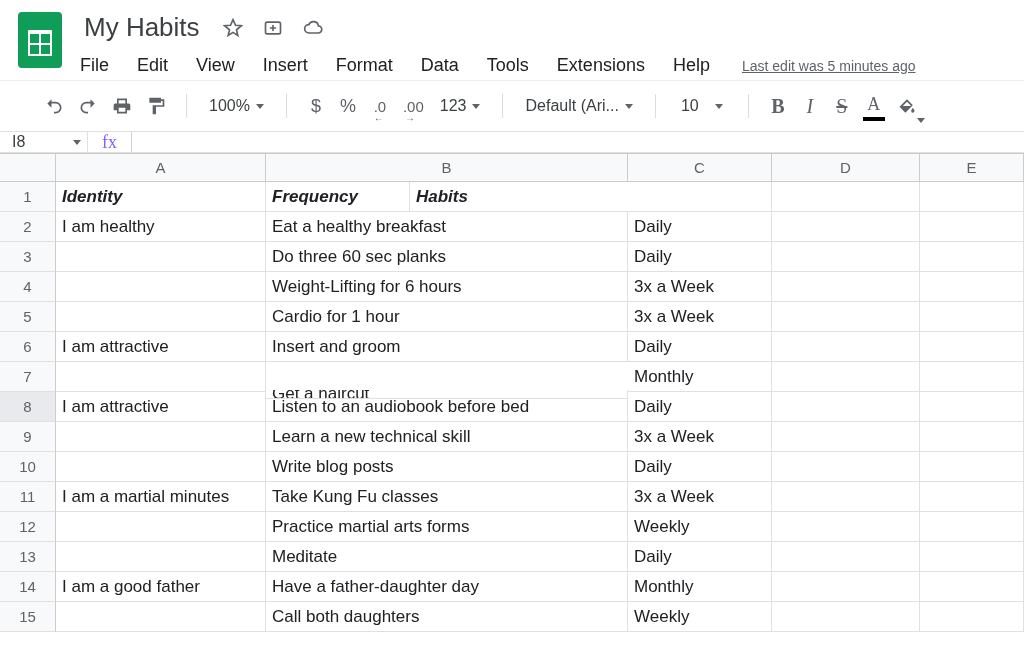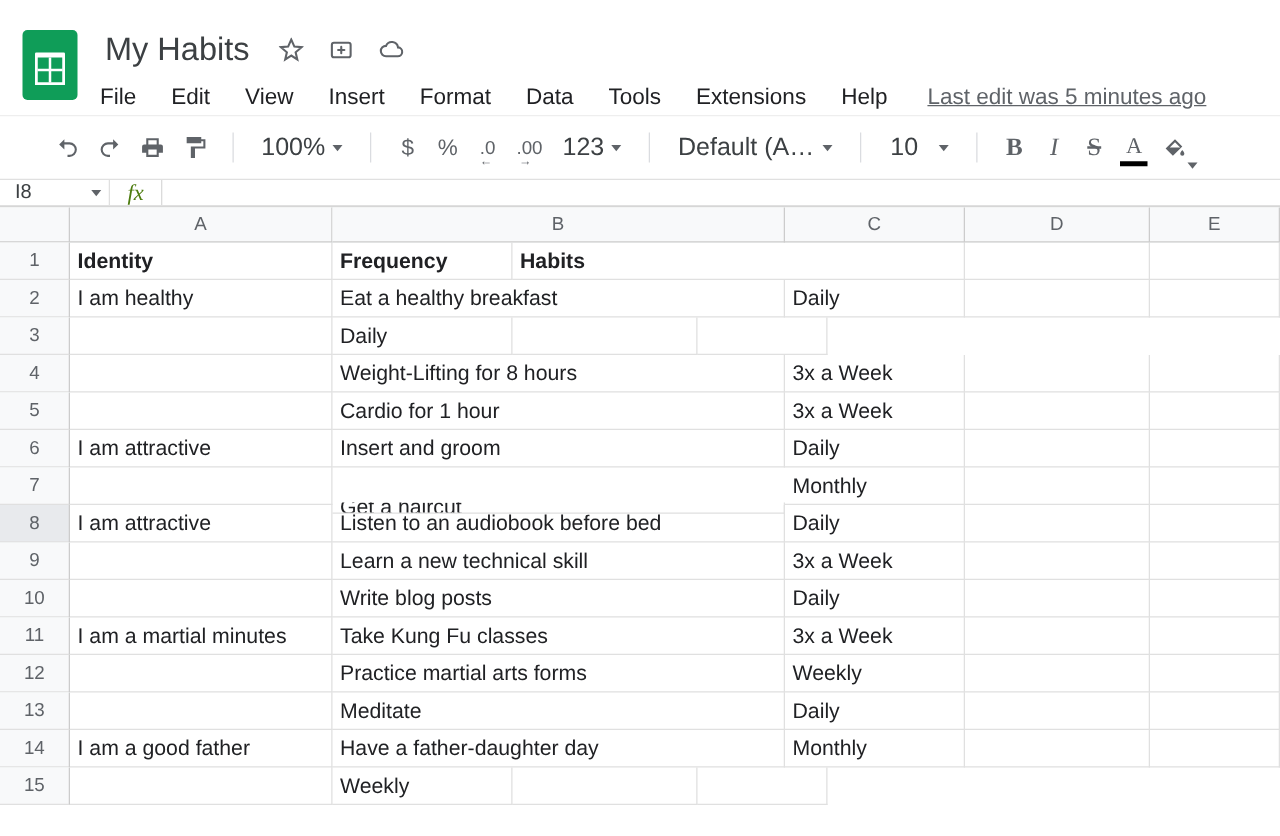--- a/index.html
+++ b/index.html
@@ -6,21 +6,21 @@
   html, body {
     margin: 0; padding: 0;
     font-family: Arial, "Helvetica Neue", Helvetica, sans-serif;
     font-size: 14px;
     color: #202124;
     background: #fff;
     width: 1024px;
     overflow: hidden;
   }
   
-  .titlebar { display: flex; align-items: flex-start; padding: 20px 8px 0 8px; text-align: center; }
+  .titlebar { display: flex; align-items: flex-start; padding: 8px 8px 0 8px; text-align: center; }
   .sheets-logo {
     width: 44px; height: 56px;
     background: #0f9d58; border-radius: 4px;
     margin: 4px 18px 0 10px;
     position: relative; flex: 0 0 auto;
   }
   .sheets-logo::after {
     content: ""; position: absolute;
     left: 10px; right: 10px; top: 18px; bottom: 12px;
     background:
@@ -49,60 +49,60 @@
     font-size: 26px; font-weight: 400; color: #3c4043;
     padding: 0 4px; border-radius: 4px;
   }
   .title-icon { width:22px; height:22px; color:#5f6368; display:flex; align-items:center; justify-content:center; cursor:pointer; }
   .title-icon svg { width:20px; height:20px; fill:none; stroke:#5f6368; stroke-width:2; }
 
   
   .menubar { display:flex; align-items:center; gap: 0; margin-top: 8px; font-size: 18px; color:#202124; }
   .menubar .menu-item { padding: 4px 14px; cursor:pointer; border-radius:4px; }
   .menubar .menu-item:first-child { padding-left: 0; }
-  .last-edit { color:#5f6368; text-decoration: underline; font-size:18px; margin-left:18px; cursor:pointer; }
+  .last-edit { color:#5f6368; text-decoration: underline; font-size:14px; margin-left:18px; cursor:pointer; }
 
   
   .toolbar {
     display:flex; align-items:center;
     border-top: 1px solid #eee;
     padding: 10px 20px 10px 40px;
     gap: 6px;
     color:#5f6368;
   }
   .tbtn {
     min-width: 26px; height:30px;
     display:flex; align-items:center; justify-content:center;
     cursor:pointer; border-radius:3px; padding:0 4px;
     font-size:18px;
   }
   .tbtn svg { width:20px; height:20px; fill:#5f6368; }
   .sep { width:1px; height:24px; background:#dadce0; margin: 0 10px; }
   .dropdown {
     display:flex; align-items:center; gap:6px; padding:0 6px;
-    font-size:20px; color:#3c4043; height:30px; cursor:pointer;
+    font-size:16px; color:#3c4043; height:30px; cursor:pointer;
   }
   .caret { width:0; height:0; border-left:4px solid transparent; border-right:4px solid transparent; border-top:5px solid #5f6368; }
   .fontname { max-width: 110px; overflow:hidden; text-overflow:ellipsis; white-space:nowrap; }
   .bold   { font-weight:700; font-family:Georgia,serif; font-size:20px;}
   .italic { font-style:italic; font-family:Georgia,serif; font-size:20px;}
   .strike { text-decoration:line-through; font-family:Georgia,serif; font-size:20px;}
   .text-color { position:relative; font-family:Georgia,serif; font-size:18px; padding-bottom:3px;}
   .text-color::after { content:""; position:absolute; left:2px; right:2px; bottom:0; height:4px; background:#000; }
   .paint { position:relative; }
   .paint::after{ content:""; position:absolute; right:-4px; bottom:-2px; width:0;height:0;border-left:4px solid transparent;border-right:4px solid transparent;border-top:5px solid #5f6368;}
 
   
   .formula-row { display:flex; align-items:center; border-top:1px solid #e0e0e0; border-bottom:1px solid #e0e0e0; height:22px; }
   .namebox {
     width: 88px; display:flex; align-items:center; justify-content:space-between;
     padding: 0 6px 0 12px; font-size:16px; color:#3c4043; border-right:1px solid #e0e0e0;
     height:100%; cursor:text;
   }
-  .fx { font-style: italic; font-family: Georgia, serif; color:#4d7c0f; font-size:18px; padding:0 14px;}
+  .fx { font-family: Georgia, serif; color:#8b5cf6; font-size:18px; padding:0 14px;}
   .fx-divider { width:1px; height:20px; background:#d0d0d0; }
   .formula-input { flex:1; height:100%; border:none; outline:none; font-size:15px; padding-left:6px; }
 
   
   .sheet { border-top:1px solid #ccc; }
   .col-headers { display:flex; height:28px; background:#f8f9fa; font-size:15px; color:#5f6368;}
   .corner { width:56px; border-right:1px solid #ccc; border-bottom:1px solid #ccc; background:#f8f9fa;}
   .colhead {
     border-right:1px solid #ccc; border-bottom:1px solid #ccc;
     display:flex; align-items:center; justify-content:center;
@@ -114,21 +114,21 @@
     font-size:15px; color:#5f6368; cursor:pointer;
   }
   .rowhead.selected { background:#e8eaed; }
   .grid-body .row { display:flex; height:30px; }
   .cell {
     border-right:1px solid #e0e0e0; border-bottom:1px solid #e0e0e0;
     padding: 4px 6px; font-size:17px; color:#202124;
     display:flex; align-items:center; overflow:hidden; white-space:nowrap;
     cursor:cell;
   }
-  .cell.header { font-weight:700; }
+  .cell.header { font-weight:700;font-style:italic; }
 </style>
 </head>
 <body>
 
 <div class="titlebar">
   <div class="sheets-logo">
       <div class="grid"></div>
     </div>
   <div class="title-col">
     <div class="title-row">
@@ -258,28 +258,29 @@
         <div class="rowhead">2</div>
         <div class="cell" style="width: 210px;">I am healthy</div>
         <div class="cell" style="width: 362px;">Eat a healthy breakfast</div>
         <div class="cell" style="width: 144px;">Daily</div>
         <div class="cell" style="width: 148px;"></div>
         <div class="cell" style="width: 104px;"></div>
       </div>
       <div class="row">
         <div class="rowhead">3</div>
         <div class="cell" style="width: 210px;"></div>
+        <div class="cell" style="width: 362px;">Do three 60 sec planks</div>
         <div class="cell" style="width: 144px;">Daily</div>
         <div class="cell" style="width: 148px;"></div>
         <div class="cell" style="width: 104px;"></div>
       </div>
       <div class="row">
         <div class="rowhead">4</div>
         <div class="cell" style="width: 210px;"></div>
-        <div class="cell" style="width: 362px;">Weight-Lifting for 8 hours</div>
+        <div class="cell" style="width: 362px;">Weight-Lifting for 6 hours</div>
         <div class="cell" style="width: 144px;">3x a Week</div>
         <div class="cell" style="width: 148px;"></div>
         <div class="cell" style="width: 104px;"></div>
       </div>
       <div class="row">
         <div class="rowhead">5</div>
         <div class="cell" style="width: 210px;"></div>
         <div class="cell" style="width: 362px;">Cardio for 1 hour</div>
         <div class="cell" style="width: 144px;">3x a Week</div>
         <div class="cell" style="width: 148px;"></div>
@@ -353,18 +354,19 @@
         <div class="rowhead">14</div>
         <div class="cell" style="width: 210px;">I am a good father</div>
         <div class="cell" style="width: 362px;">Have a father-daughter day</div>
         <div class="cell" style="width: 144px;">Monthly</div>
         <div class="cell" style="width: 148px;"></div>
         <div class="cell" style="width: 104px;"></div>
       </div>
       <div class="row">
         <div class="rowhead">15</div>
         <div class="cell" style="width: 210px;"></div>
+        <div class="cell" style="width: 362px;">Call both daughters</div>
         <div class="cell" style="width: 144px;">Weekly</div>
         <div class="cell" style="width: 148px;"></div>
         <div class="cell" style="width: 104px;"></div>
       </div>
     </div>
 </div>
 
 </body></html>

